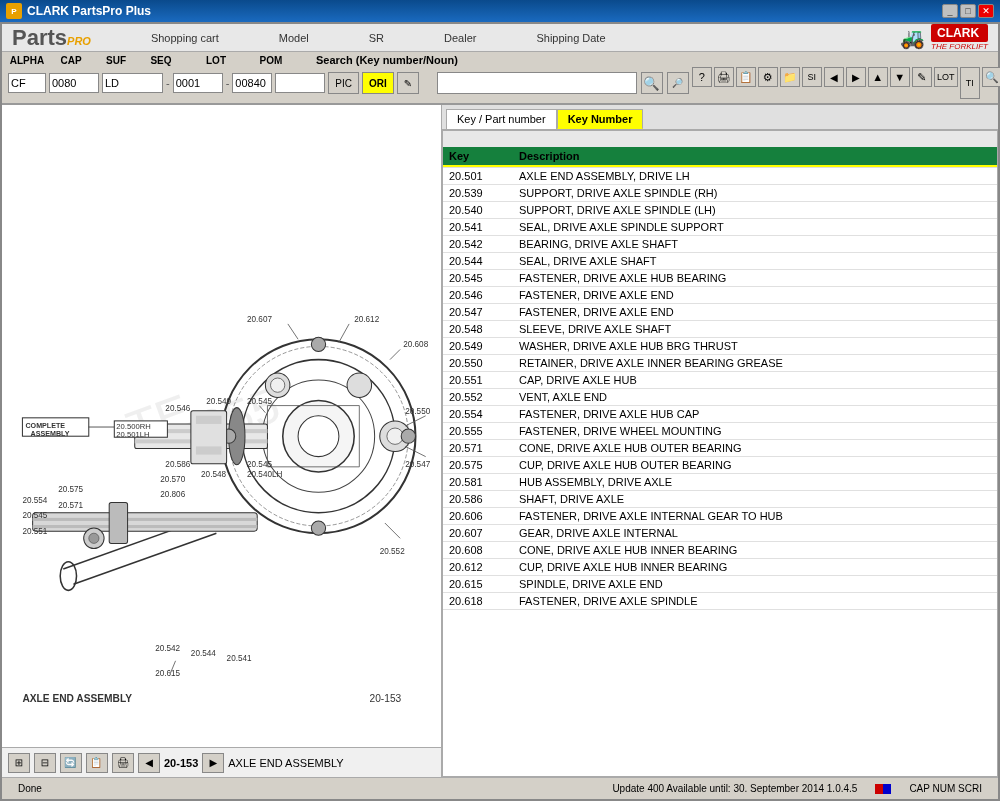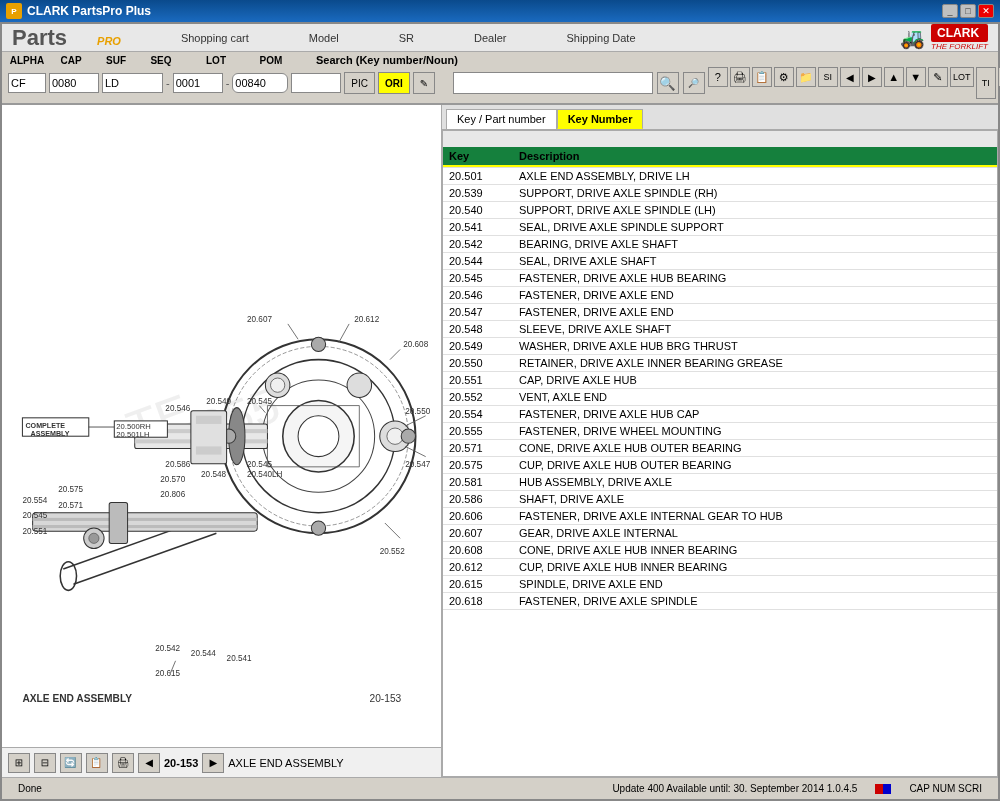--- a/index.html
+++ b/index.html
@@ -137,21 +137,21 @@
     <div class="title-btn">□</div>
     <div class="title-btn close">✕</div>
   </div>
 </div>
 
 <div class="main-window">
 
   <div class="header-nav">
     <div style="display:flex;align-items:center;gap:5px;">
 
-      <span style="font-size:22px;font-weight:bold;color:#555;">Parts<span style="color:#e8a000;font-style:italic;margin-left:30px;">PRO</span></span>
+      <span style="font-size:22px;font-weight:bold;color:#555;">Parts<span style="color:#e8a000;font-style:italic;">PRO</span></span>
     </div>
     <span>Shopping cart</span>
     <span>Model</span>
     <span>SR</span>
     <span>Dealer</span>
     <span>Shipping Date</span>
     <div style="margin-left:auto;display:flex;align-items:center;gap:6px;">
       <div style="font-size:20px;">🚜</div>
       <div>
         <div style="background:#cc0000;color:white;font-weight:bold;font-size:12px;padding:2px 6px;border-radius:2px;">CLARK</div>
@@ -174,21 +174,21 @@
       <div style="margin-left:20px;font-weight:bold;font-size:11px;">Search (Key number/Noun)</div>
     </div>
 
     <div style="display:flex;align-items:center;gap:3px;padding-bottom:2px;">
       <input type="text" class="field-input" style="width: 38px;" value="CF">
       <input type="text" class="field-input" style="width: 50px;" value="0080">
       <input type="text" class="field-input" style="width: 61px;" value="LD">
       <span class="field-dash">-</span>
       <input type="text" class="field-input" style="width: 50px;" value="0001">
       <span class="field-dash">-</span>
-      <input type="text" class="field-input" style="width: 56px; border-radius: 6px;" value="00840">
+      <input type="text" class="field-input" style="width: 40px;" value="00840">
       <input type="text" class="field-input" style="width: 50px;" value="">
       <button class="toolbar-btn">PIC</button>
       <button class="toolbar-btn yellow">ORI</button>
       <button class="toolbar-btn" style="width:22px;">✎</button>
 
       <div style="margin-left:15px;display:flex;align-items:center;gap:4px;">
         <input type="text" class="search-input" value="" style="width: 200px; height: 22px; border: 1px solid rgb(136, 136, 136); font-size: 11px; padding: 1px 3px;">
         <button class="search-btn">🔍</button>
         <button class="search-btn" style="font-size:9px;">🔎</button>
       </div>

